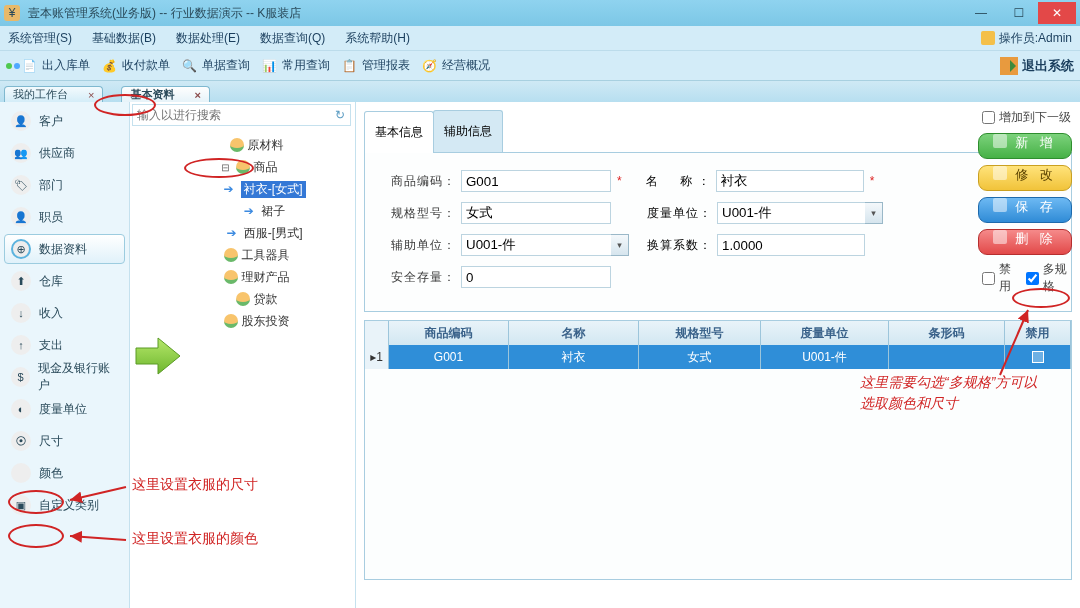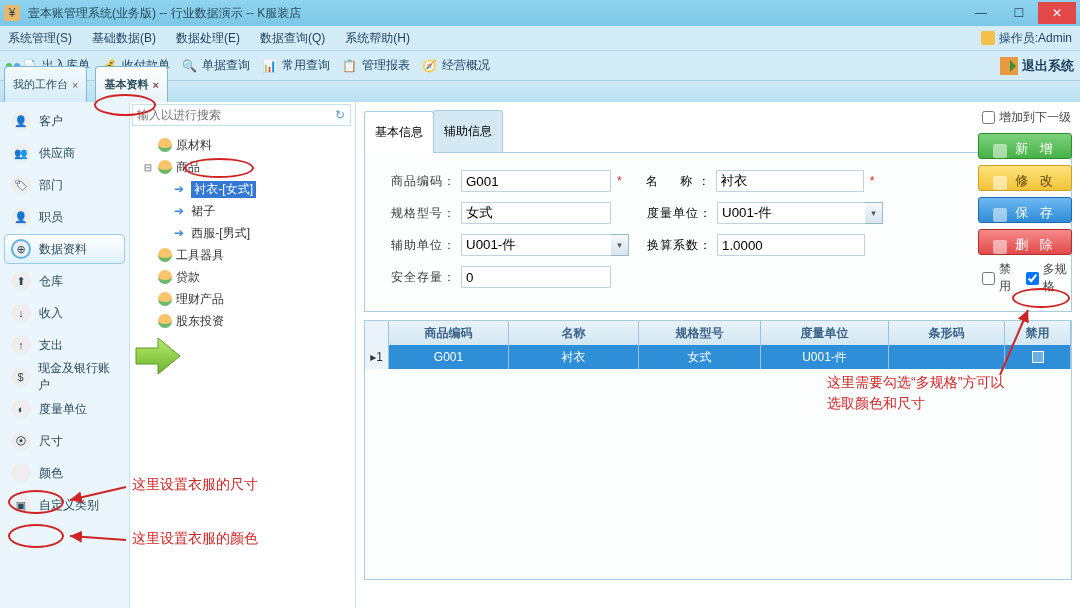--- a/index.html
+++ b/index.html
@@ -20,39 +20,39 @@
   .toolbar { height:30px; background:#d3ecf8; border-top:1px solid #bcdceb; display:flex; align-items:center; padding:0 6px; }
   .toolbtn { display:flex; align-items:center; margin-right:12px; color:#1a3e5d; cursor:default; }
   .toolbtn .dot { width:6px; height:6px; border-radius:50%; margin-right:2px; }
   .dot.g{background:#4fc94f;}.dot.b{background:#4fa8ff;}
   .toolbtn .ticon { width:16px; height:16px; display:flex; align-items:center; justify-content:center; margin-right:4px; }
   .toolbar .right { margin-left:auto; display:flex; align-items:center; color:#1a3e5d; font-weight:bold; font-size:13px;}
   .toolbar .right .exit { width:18px; height:18px; background:#e89a3e; margin-right:4px; position:relative; }
   .toolbar .right .exit::after{content:""; position:absolute; left:10px; top:3px; border:6px solid transparent; border-left-color:#3c8a3c;}
   
   .tabsrow { height:22px; background:linear-gradient(#cfe9f5,#b7dff0); border-top:1px solid #a8d0e0; display:flex; align-items:flex-end; padding:0 4px; }
-  .pagetab { height:36px; border:1px solid #7fb8cf; border-bottom:none; border-radius:4px 4px 0 0; background:linear-gradient(#f3fafd,#d4edf8); padding:0 8px; display:flex; align-items:center; margin-right:8px; font-size:11px; color:#2a4a5a;}
+  .pagetab { height:16px; border:1px solid #7fb8cf; border-bottom:none; border-radius:4px 4px 0 0; background:linear-gradient(#f3fafd,#d4edf8); padding:0 8px; display:flex; align-items:center; margin-right:18px; font-size:11px; color:#2a4a5a;gap:16px;}
   .pagetab.active { background:linear-gradient(#fefefe,#e6f3f9); font-weight:bold;}
   .pagetab .close { margin-left:4px; color:#8a4a4a;}
   
   .main { display:flex; height:calc(608px - 26px - 24px - 30px - 22px); }
   .sidebar { width:130px; background:#eaf6fc; border-right:1px solid #c5e1ee; display:flex; flex-direction:column; padding:4px 4px; gap:2px;}
   .sideitem { height:30px; border:1px solid transparent; border-radius:4px; display:flex; align-items:center; padding:0 6px; color:#2a4a5a; cursor:default; }
   .sideitem.active { background:linear-gradient(#fff,#e0f1fa); border:1px solid #9cccdf; }
   .sideitem .sicon { width:20px; height:20px; border-radius:50%; background:#eee; margin-right:8px; display:flex; align-items:center; justify-content:center; font-size:11px;}
   .i-cust{background:#fcddd2;} .i-supp{background:#e4daf4;} .i-dept{background:#f9e8c3;} .i-emp{background:#f9d3d3;}
   .i-data{background:#d2e9f6;border:2px solid #5cb3de;} .i-wh{background:#d8d8d8;} .i-in{background:#fce3cc;}
   .i-out{background:#fad2d2;} .i-cash{background:#d5f3d5;} .i-unit{background:#d8d8d8;}
   .i-size{background:#f7e4c5;} .i-color{background:conic-gradient(#f55,#5a5,#55f,#ff5,#f55);} .i-cat{background:#5bb39a;}
   .treecol { width:226px; border-right:1px solid #c5e1ee; display:flex; flex-direction:column; position:relative;}
   .search { height:22px; border:1px solid #c5e1ee; margin:2px 4px 2px 2px; display:flex; align-items:center;}
   .search input { border:none; flex:1; padding:0 4px; font-size:12px; outline:none; background:transparent;}
   .search .reload { width:20px; text-align:center; color:#5a9bc2; }
   .tree { flex:1; padding:6px 0 0 12px; color:#333; }
-  .tnode { display:flex; align-items:center; height:22px; cursor:default; }
+  .tnode { display:flex; align-items:center; height:22px; cursor:default;justify-content:center; }
   .twist { width:12px; color:#666; font-size:10px; text-align:center;}
   .ticon2 { width:14px; height:14px; margin:0 4px; }
   .ticon-person{background:#f8c46c;border-radius:50%;border-bottom:4px solid #6ab96a;}
   .ticon-item{width:14px;color:#3c8ae0;}
   .tlabel {}
   .tnode.sel .tlabel{ background:#3478d6; color:#fff; padding:0 3px;} .ind2{padding-left:32px;}
   .content { flex:1; padding:8px; position:relative; }
   .formtabs { display:flex; border-bottom:1px solid #a8cde0; }
   .ftab { border:1px solid #a8cde0; border-bottom:none; padding:12px 10px; background:#d4e9f4; margin-right:-1px; border-radius:3px 3px 0 0; }
   .ftab.active { background:#fff; position:relative; top:1px;}
@@ -61,21 +61,21 @@
   .flabel { width:64px; text-align:justify; text-align-last:justify; margin-right:6px; color:#3a3a3a;}
   .flabelw { width:64px; text-align:justify; text-align-last:justify; margin-right:6px;}
   .finput { height:22px; border:1px solid #bcd4e0; background:#fff; padding:0 4px; }
   .finput.w170{width:150px;} .finput.w130{width:148px;}
   .req { color:#d22; margin:0 24px 0 6px; }
   .combobtn{height:22px;width:18px;border:1px solid #9ab8c8;border-left:none;background:linear-gradient(#f4f8fb,#d6e5ee);display:flex;align-items:center;justify-content:center;}
   .combobtn::after{content:"▾";font-size:9px;color:#555;}
   .rightcol { position:absolute; right:8px; top:6px; width:94px; display:flex; flex-direction:column; gap:6px; align-items:stretch;}
   .chk { display:flex; align-items:center; font-size:12px; color:#444;}
   .chk input { margin-right:4px;}
-  .actbtn { height:26px; border:1px solid; border-radius:3px; color:#fff; display:flex; align-items:flex-end; justify-content:center; font-size:13px; gap:8px; letter-spacing:4px;}
+  .actbtn { height:26px; border:1px solid; border-radius:9px; color:#fff; display:flex; align-items:flex-start; justify-content:center; font-size:13px; gap:8px; letter-spacing:4px;}
   .actbtn.add{background:linear-gradient(#7cd27c,#46b146);border-color:#2e8e2e;}
   .actbtn.edit{background:linear-gradient(#ffe37a,#f1c33a);border-color:#caa020;color:#5a4200;}
   .actbtn.save{background:linear-gradient(#6db9f3,#2f8bd6);border-color:#1d6aad;}
   .actbtn.del{background:linear-gradient(#f58a8a,#e24949);border-color:#b62f2f;}
   .actbtn .bi{width:14px;height:14px;background:rgba(255,255,255,.5);border-radius:2px;}
   .chkrow{display:flex;justify-content:flex-end;gap:4px;}
   .grid { margin-top:8px; border:1px solid #a8cde0;}
   .ghead, .grow { display:flex; height:24px; align-items:center; }
   .ghead { background:linear-gradient(#e9f3f9,#d2e7f2); color:#3a628a; font-weight:bold;}
   .grow { background:#2f8ed8; color:#fff;}
@@ -234,26 +234,26 @@
       <div class="tnode ind2"><span class="ticon-item">➔</span>&nbsp;<span class="tlabel">裙子</span></div>
       <div class="tnode ind2"><span class="ticon-item">➔</span>&nbsp;<span class="tlabel">西服-[男式]</span></div>
       <div class="tnode">
           <span class="twist"></span>
           <span class="ticon2 ticon-person"></span>
           <span class="tlabel">工具器具</span>
         </div>
       <div class="tnode">
           <span class="twist"></span>
           <span class="ticon2 ticon-person"></span>
+          <span class="tlabel">理财产品</span>
+        </div>
+      <div class="tnode">
+          <span class="twist"></span>
+          <span class="ticon2 ticon-person"></span>
           <span class="tlabel">贷款</span>
-        </div>
-      <div class="tnode">
-          <span class="twist"></span>
-          <span class="ticon2 ticon-person"></span>
-          <span class="tlabel">理财产品</span>
         </div>
       <div class="tnode">
           <span class="twist"></span>
           <span class="ticon2 ticon-person"></span>
           <span class="tlabel">股东投资</span>
         </div>
     </div>
   </div>
 
   <div class="content">
@@ -377,13 +377,13 @@
         <path d="M0,0 L6,3 L0,6 Z" fill="#d02424"></path>
       </marker>
     </defs>
   <line x1="126" y1="487" x2="70" y2="500" stroke="#d02424" stroke-width="2" marker-end="url(#ah)"></line>
   <line x1="126" y1="540" x2="70" y2="536" stroke="#d02424" stroke-width="2" marker-end="url(#ah)"></line>
   <line x1="1000" y1="375" x2="1028" y2="310" stroke="#d02424" stroke-width="2" marker-end="url(#ah)"></line>
 </svg>
 
 <div class="annot" style="left:132px;top:476px;">这里设置衣服的尺寸</div>
 <div class="annot" style="left:132px;top:530px;">这里设置衣服的颜色</div>
-<div class="annot" style="left:827px;top:372px;width:180px;line-height:1.5;">这里需要勾选“多规格”方可以选取颜色和尺寸</div>
+<div class="annot" style="left:860px;top:372px;width:180px;line-height:1.5;font-style:italic;">这里需要勾选“多规格”方可以选取颜色和尺寸</div>
 
 </body></html>

